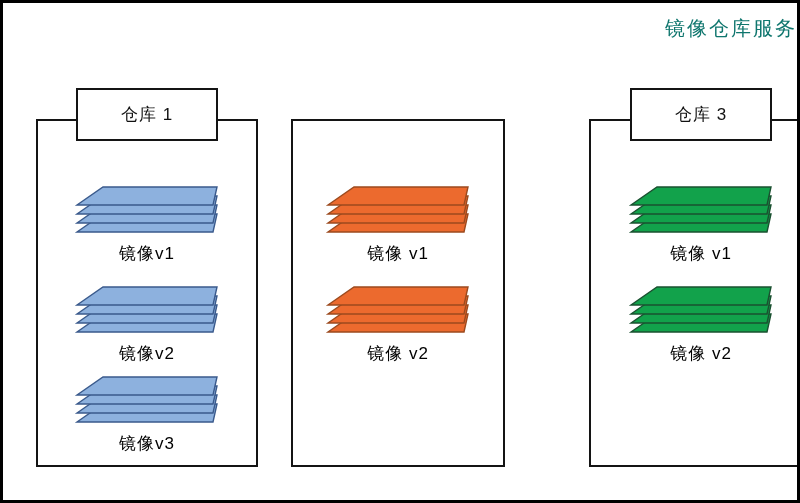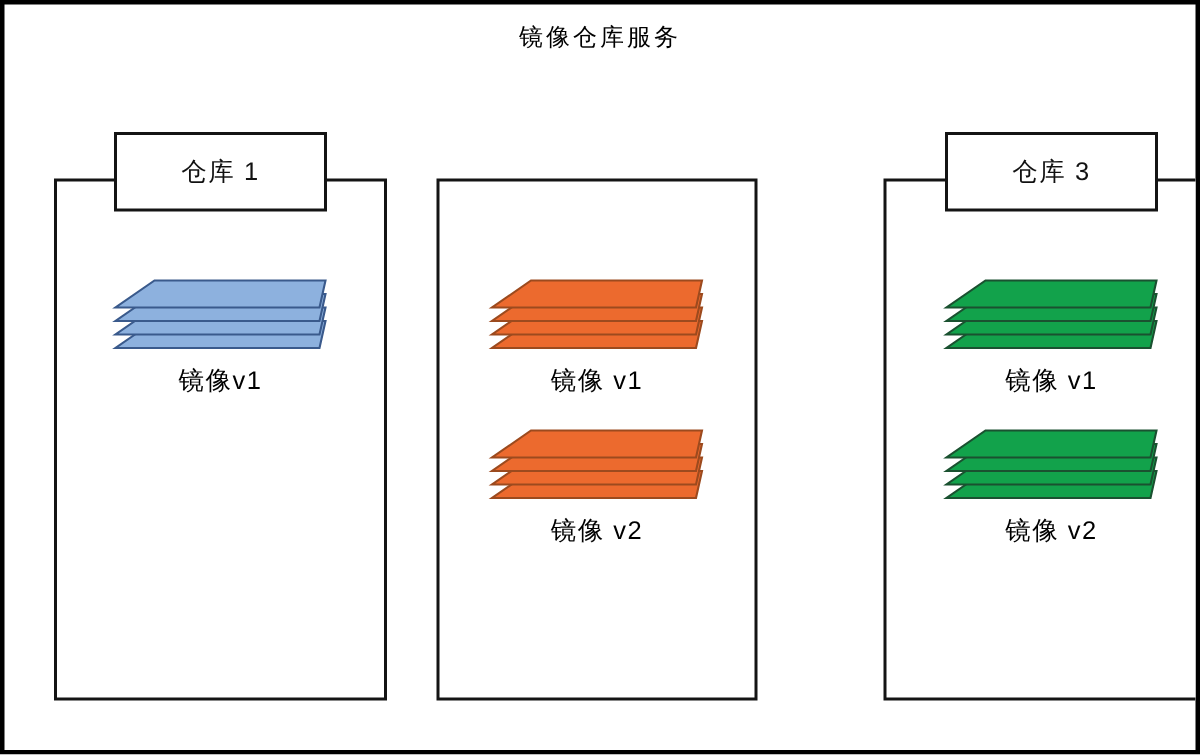--- a/index.html
+++ b/index.html
@@ -13,24 +13,24 @@
     border: 3px solid var(--outline, #000);
     background: #fff;
     overflow: hidden;
   }
 
   .title {
     position: absolute;
     top: 12px;
     left: 0;
     width: 100%;
-    text-align: center;
-    font-size: 16px;
+    text-align: right;
+    font-size: 20px;
     letter-spacing: 2px;
-    color: #000000;
+    color: #0f766e;
   }
 
   .repo-box {
     position: absolute;
     top: 116px;
     height: 348px;
     border: 2px solid #141414;
     background: #fff;
     padding-left: 34px;
   }
@@ -103,20 +103,38 @@
     </div>
     <div class="image-group row-1">
       <svg class="stack stack-blue" width="146" height="50" viewBox="-3 -2 146 50">
         <use href="#plate" y="27"></use>
           <use href="#plate" y="18"></use>
           <use href="#plate" y="9"></use>
           <use href="#plate" y="0"></use>
       </svg>
       <div class="image-label">镜像v1</div>
     </div>
+    <div class="image-group row-2">
+      <svg class="stack stack-blue" width="146" height="50" viewBox="-3 -2 146 50">
+        <use href="#plate" y="27"></use>
+          <use href="#plate" y="18"></use>
+          <use href="#plate" y="9"></use>
+          <use href="#plate" y="0"></use>
+      </svg>
+      <div class="image-label">镜像v2</div>
+    </div>
+    <div class="image-group row-3">
+      <svg class="stack stack-blue" width="146" height="50" viewBox="-3 -2 146 50">
+        <use href="#plate" y="27"></use>
+          <use href="#plate" y="18"></use>
+          <use href="#plate" y="9"></use>
+          <use href="#plate" y="0"></use>
+      </svg>
+      <div class="image-label">镜像v3</div>
+    </div>
   </section>
 
   <section class="repo-box repo-2">
     <div class="image-group row-1">
       <svg class="stack stack-orange" width="146" height="50" viewBox="-3 -2 146 50">
         <use href="#plate" y="27"></use>
           <use href="#plate" y="18"></use>
           <use href="#plate" y="9"></use>
           <use href="#plate" y="0"></use>
       </svg>

